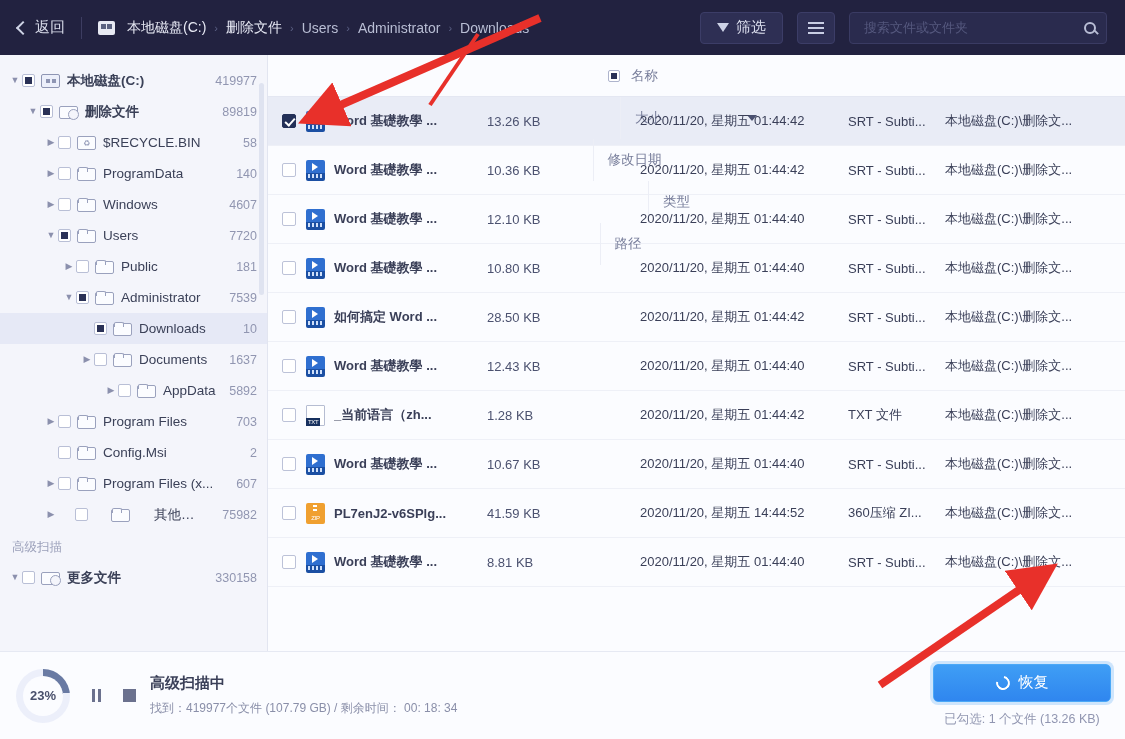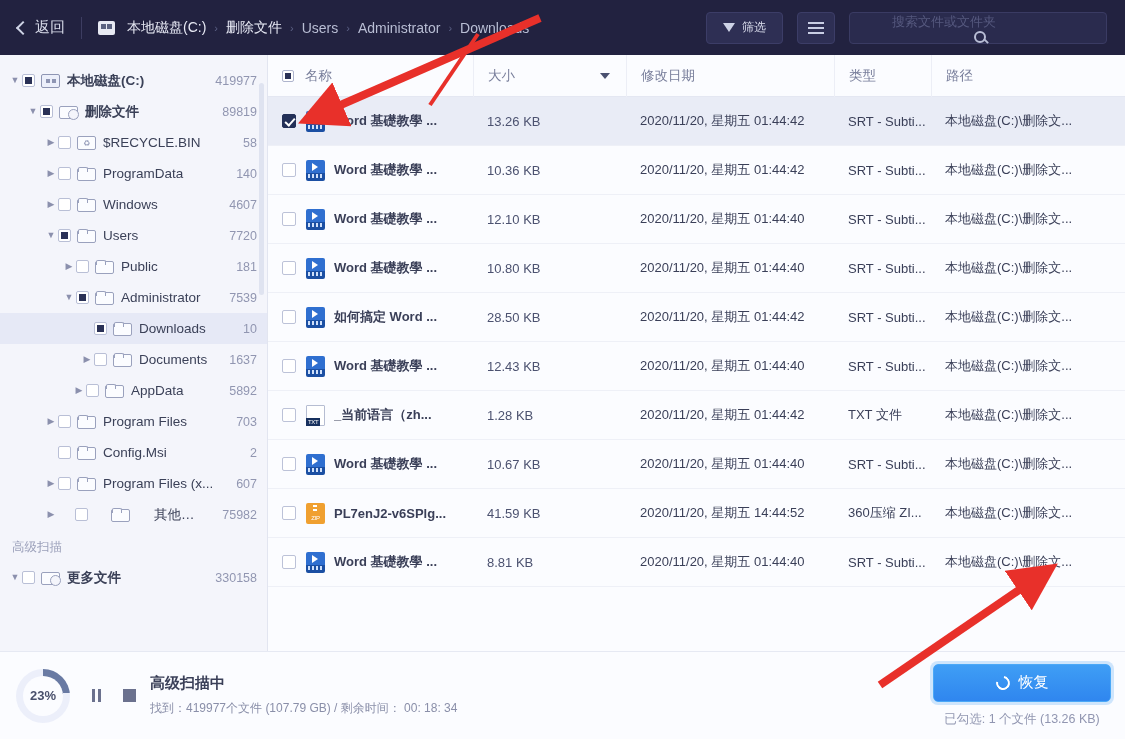--- a/index.html
+++ b/index.html
@@ -44,35 +44,35 @@
   .crumb.strong { color: #e7e9f4; }
   .crumb-sep { color: #5c6185; font-size: 11px; }
 
   .topbar-right {
     margin-left: auto; display: flex; align-items: center; gap: 14px;
     margin-right: 18px;
   }
   .filter-btn {
     display: flex; align-items: center; gap: 7px;
     background: #2e2f54; border: 1px solid #3c3d67; border-radius: 4px;
-    height: 32px; padding: 0 16px; color: #dcdfee; font-size: 12px; cursor: pointer;
+    height: 32px; padding: 0 16px; color: #dcdfee; font-size: 15px; cursor: pointer;
   }
   .funnel {
     width: 0; height: 0; border-left: 6px solid transparent;
     border-right: 6px solid transparent; border-top: 9px solid #cdd2e6;
   }
   .list-btn {
     width: 38px; height: 32px; background: #2e2f54; border: 1px solid #3c3d67;
     border-radius: 4px; display: flex; flex-direction: column;
     align-items: center; justify-content: center; gap: 3px; cursor: pointer;
   }
   .list-btn i { display: block; width: 16px; height: 2px; background: #c9cee4; }
   .search-box {
     width: 258px; height: 32px; background: #2a2b4e; border: 1px solid #3a3b63;
-    border-radius: 4px; display: flex; align-items: center; padding: 0 10px 0 14px; flex-direction: column;
+    border-radius: 4px; display: flex; align-items: center; padding: 0 10px 0 14px;
   }
   .search-box input {
     flex: 1; background: transparent; border: none; outline: none;
     color: #c7cadd; font-size: 13px;
     font-family: "Liberation Sans", sans-serif;
   }
   .search-box input::placeholder { color: #55587e; }
   .mag {
     width: 12px; height: 12px; border: 2px solid #b9bed6; border-radius: 50%;
     position: relative; flex: none;
@@ -153,21 +153,21 @@
   }
 
   
   .main {
     position: absolute; left: 268px; top: 55px; width: 857px; height: 596px;
     background: #fbfcff; overflow: hidden;
   }
   .thead {
     display: flex; height: 42px; align-items: center;
     border-bottom: 1px solid #e4e7f2; background: #fbfcff;
-    font-size: 13.5px; color: #787e9b;
+    font-size: 13.5px; color: #787e9b; flex-direction: column;
   }
   .th { height: 42px; display: flex; align-items: center; padding-left: 14px; flex: none; }
   .th + .th { border-left: 1px solid #eceef6; }
   .th.c-name { width: 205px; }
   .th.c-size { width: 153px; justify-content: space-between; padding-right: 16px; }
   .th.c-date { width: 208px; }
   .th.c-type { width: 97px; }
   .th.c-path { width: 194px; }
   .hcb {
     width: 12px; height: 12px; border: 1px solid #aeb4cd; border-radius: 2px;
@@ -383,21 +383,21 @@
           <span class="nlabel">Downloads</span>
           <span class="ncount">10</span>
         </div>
         <div class="node" style="padding-left: 80px;">
           <span class="arrow r"></span>
           <span class="cb"></span>
           <span class="nicon ic-folder"></span>
           <span class="nlabel">Documents</span>
           <span class="ncount">1637</span>
         </div>
-        <div class="node" style="padding-left: 72px;">
+        <div class="node" style="padding-left: 104px;">
           <span class="arrow r"></span>
           <span class="cb"></span>
           <span class="nicon ic-folder"></span>
           <span class="nlabel">AppData</span>
           <span class="ncount">5892</span>
         </div>
         <div class="node" style="padding-left: 44px;">
           <span class="arrow r"></span>
           <span class="cb"></span>
           <span class="nicon ic-folder"></span>

